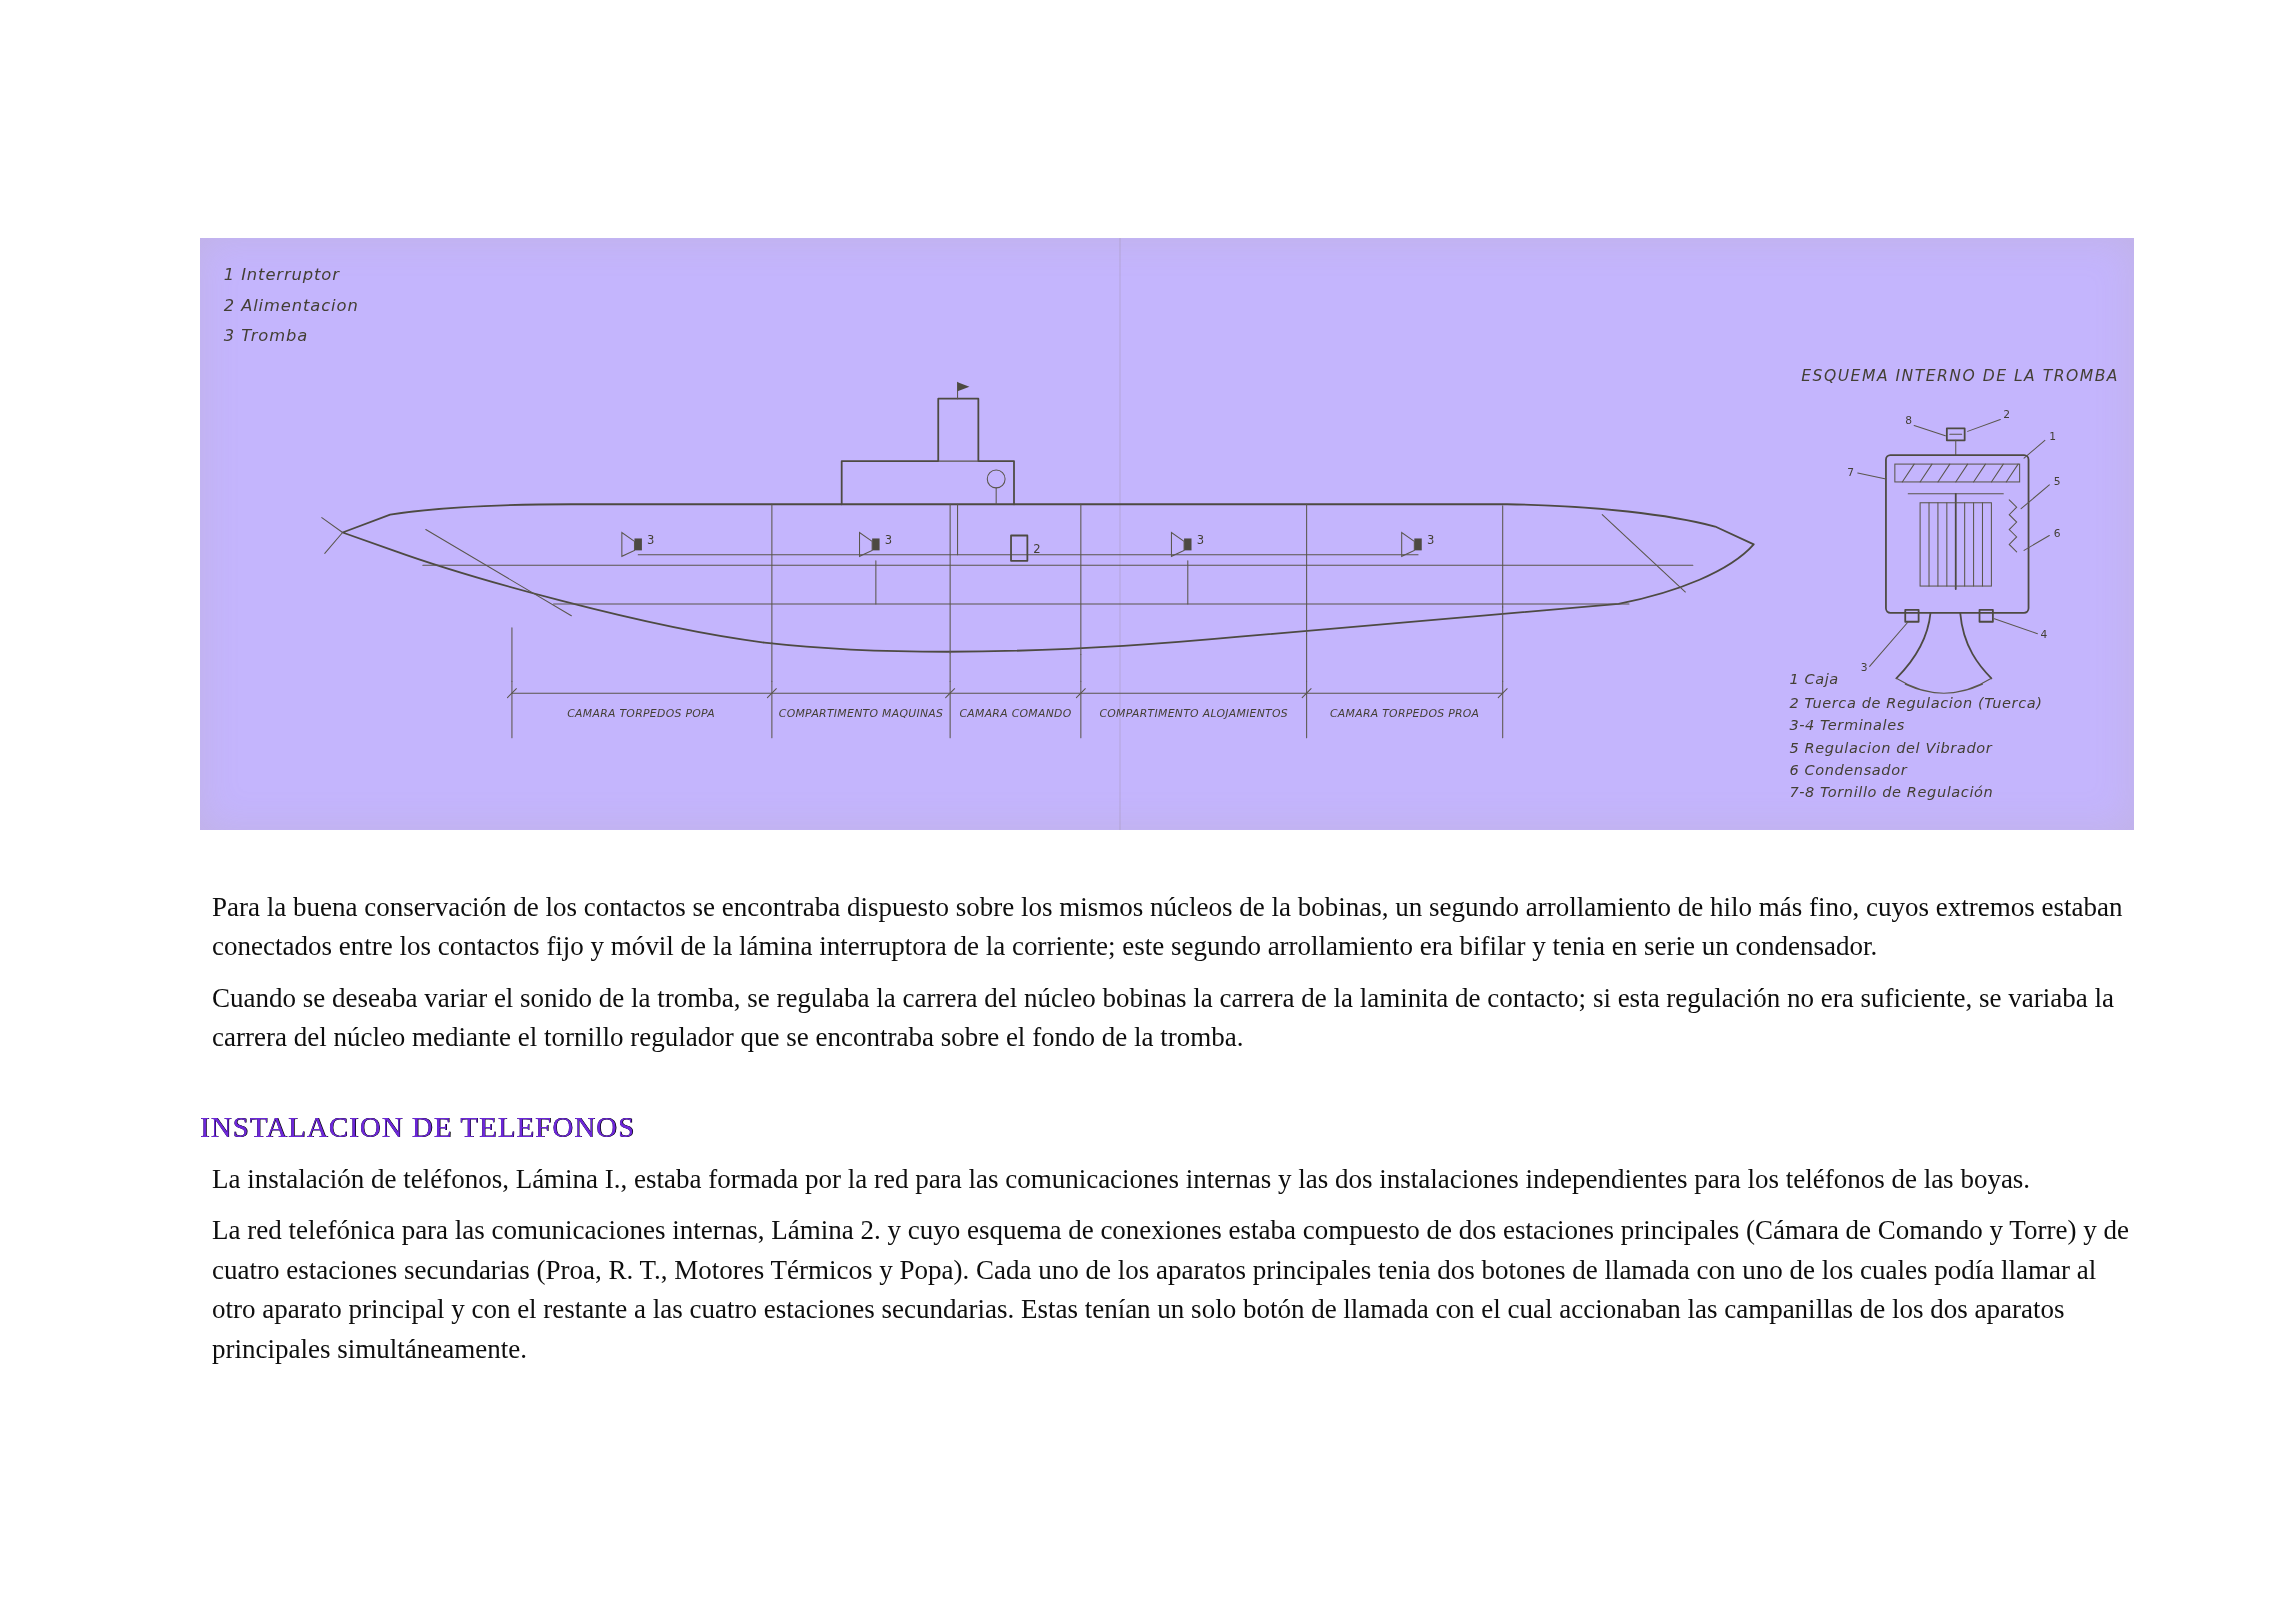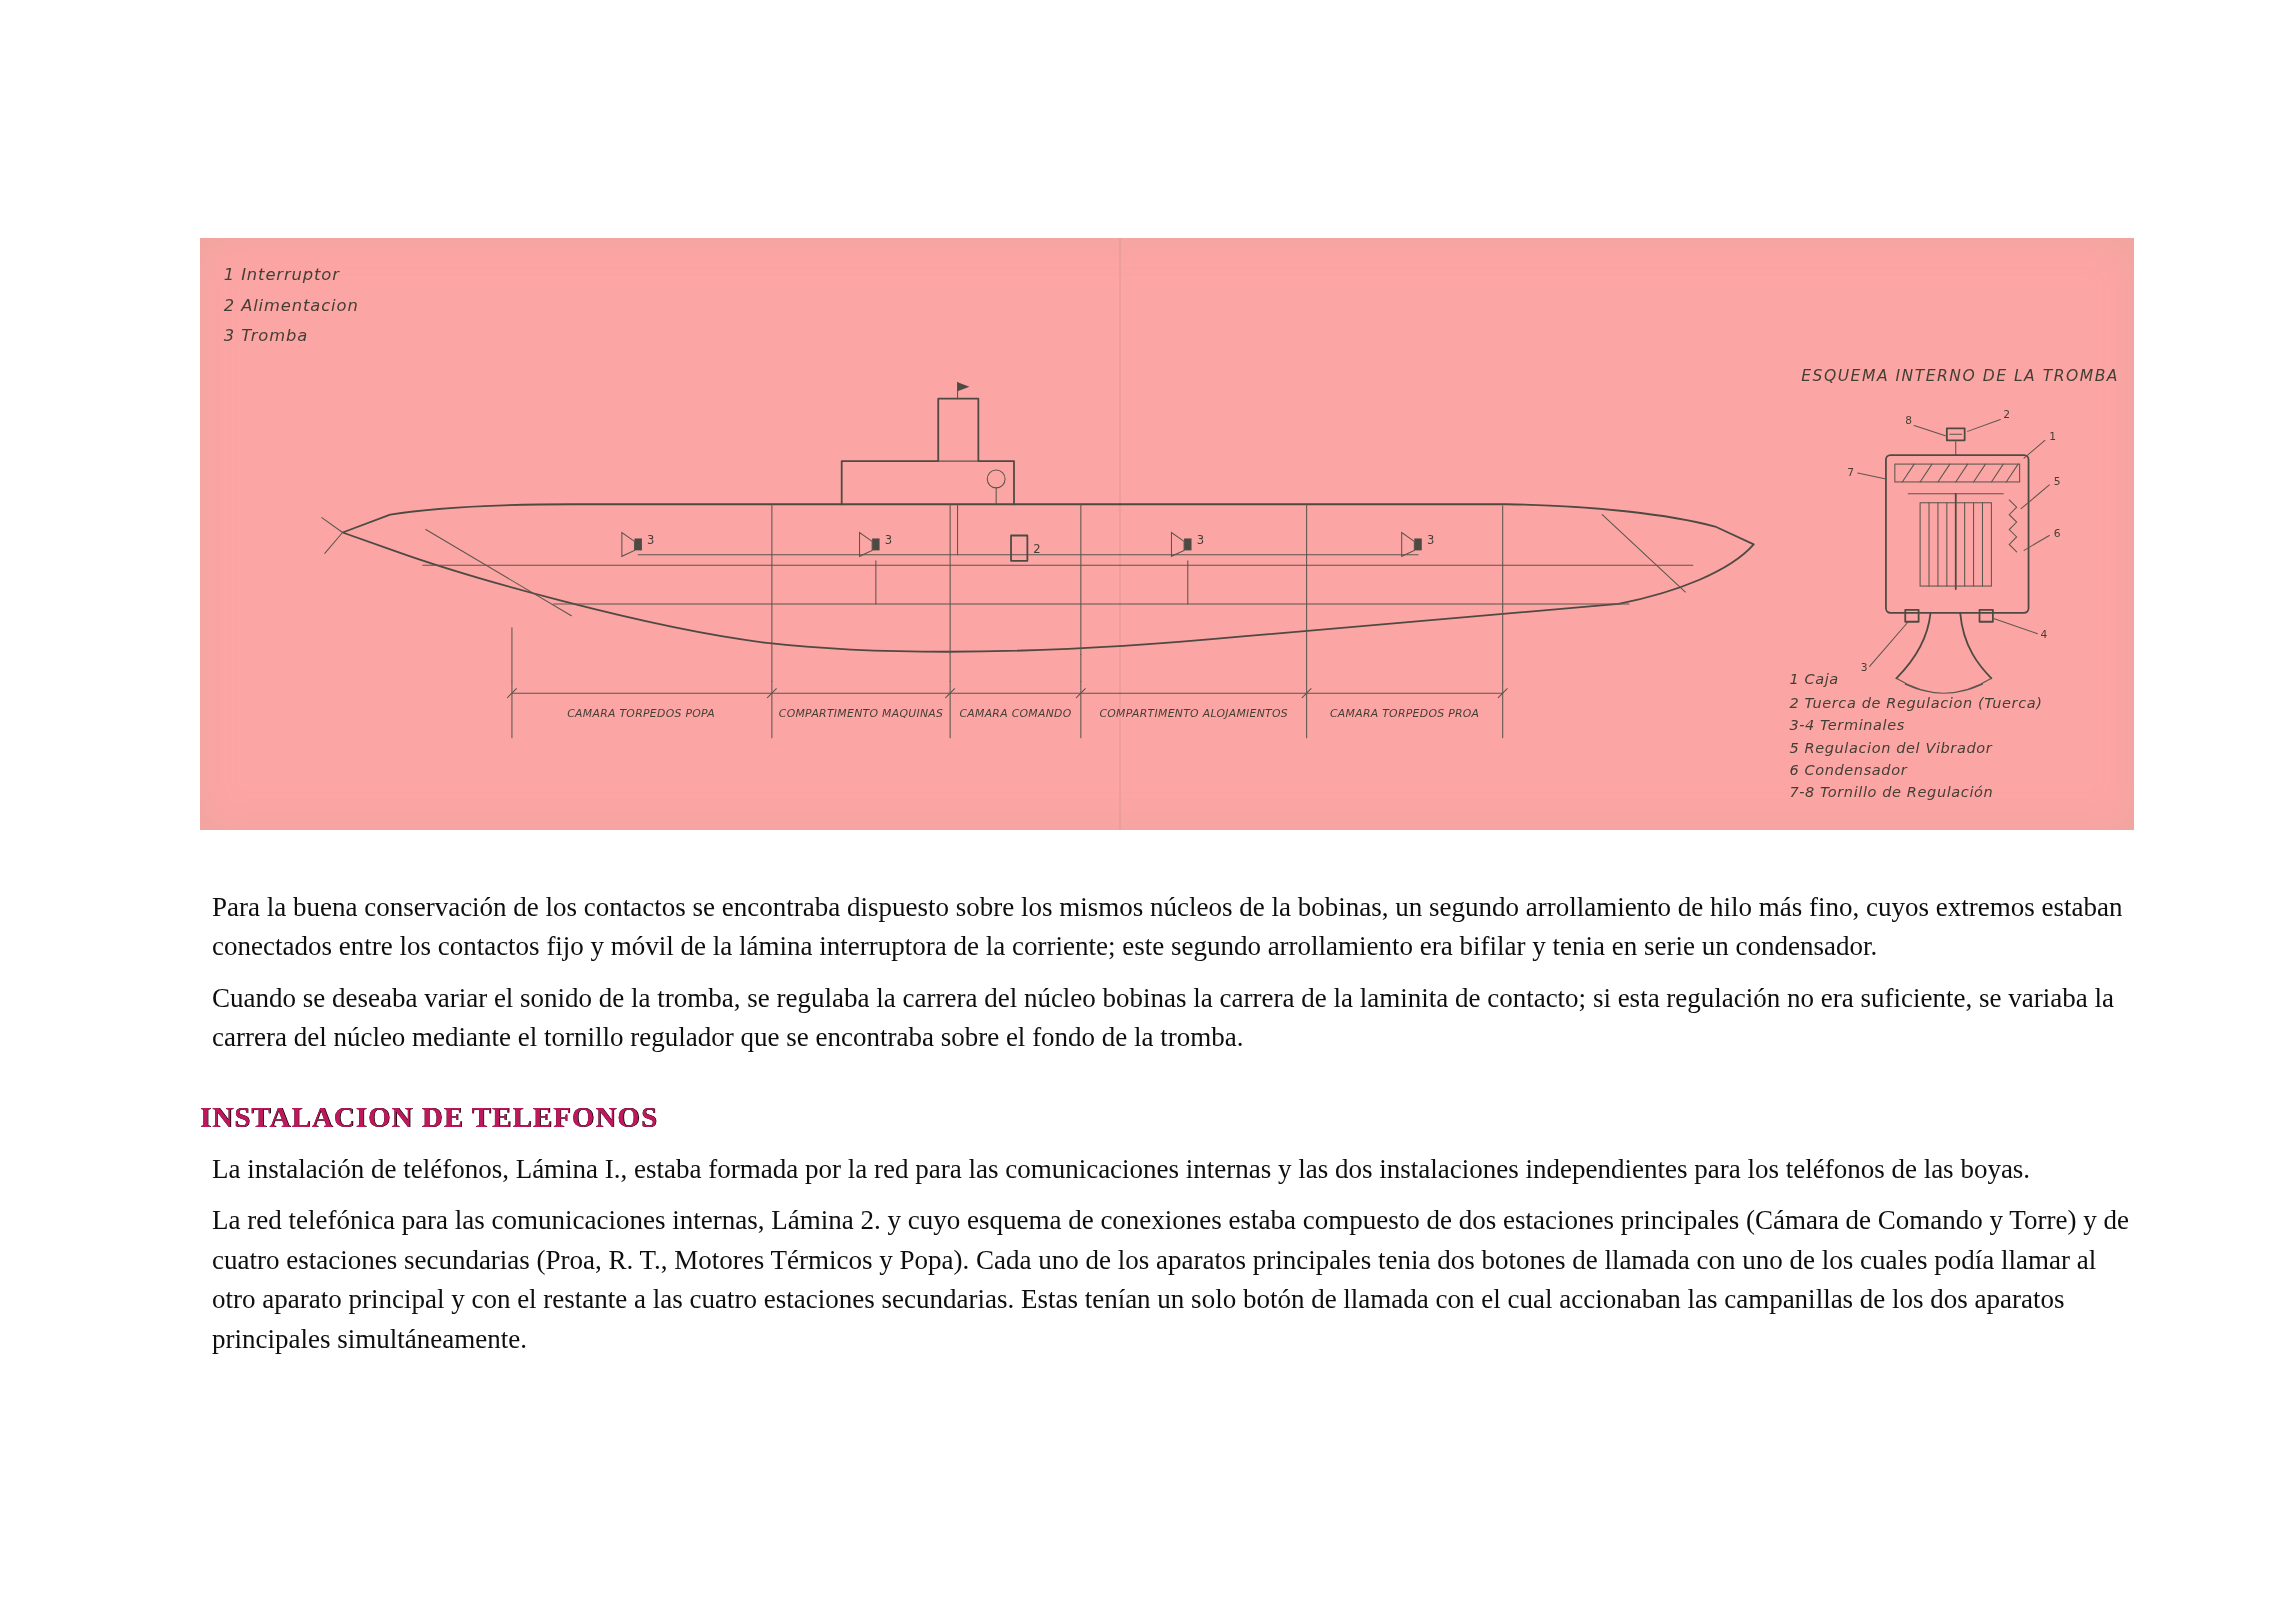--- a/index.html
+++ b/index.html
@@ -7,21 +7,21 @@
   body {
     background:#ffffff;
     position:relative;
     font-family:"Liberation Serif", serif;
     color:#0e0e0e;
     overflow:hidden;
   }
   #scan {
     position:absolute; left:200px; top:238px;
     width:1934px; height:592px;
-    background:#fca5a5;
+    background:#c4b5fd;
     box-shadow: inset 0 0 39px rgba(180,165,120,0.18);
   }
   #scan .seam {
     position:absolute; left:47.5%; top:0; width:2px; height:100%;
     background:rgba(120,110,80,0.10);
   }
   #scan svg { position:absolute; left:0; top:0; width:100%; height:100%; }
 
   
   .hl   { stroke:#4d4a42; fill:none; stroke-width:1.2; stroke-linecap:round; stroke-linejoin:round; }
@@ -40,25 +40,25 @@
   .leg       { font-size:9.8px; letter-spacing:0.4px; }
   .num       { font-size:7.2px; font-style:normal; }
   .wnum      { font-size:7.8px; font-style:normal; }
 
   #textblock {
     position:absolute; left:200px; top:876px; width:1957px;
     font-size:27px; line-height:1.46;
   }
   .para { margin:12px; }
   .heading {
-    margin-top:38px;
+    margin-top:48px;
     font-size:29px;
-    font-weight:bold;
+    font-weight:normal;
     letter-spacing:1px;
-    color:#be185d;
+    color:#6d28d9;
     text-shadow:0.6px 0 0 #000, 0 0.3px 0 #000;
   }
 </style>
 </head>
 <body>
 
 <div id="scan">
   <div class="seam"></div>
 
   <svg viewBox="0 0 1302 398" preserveAspectRatio="none">

